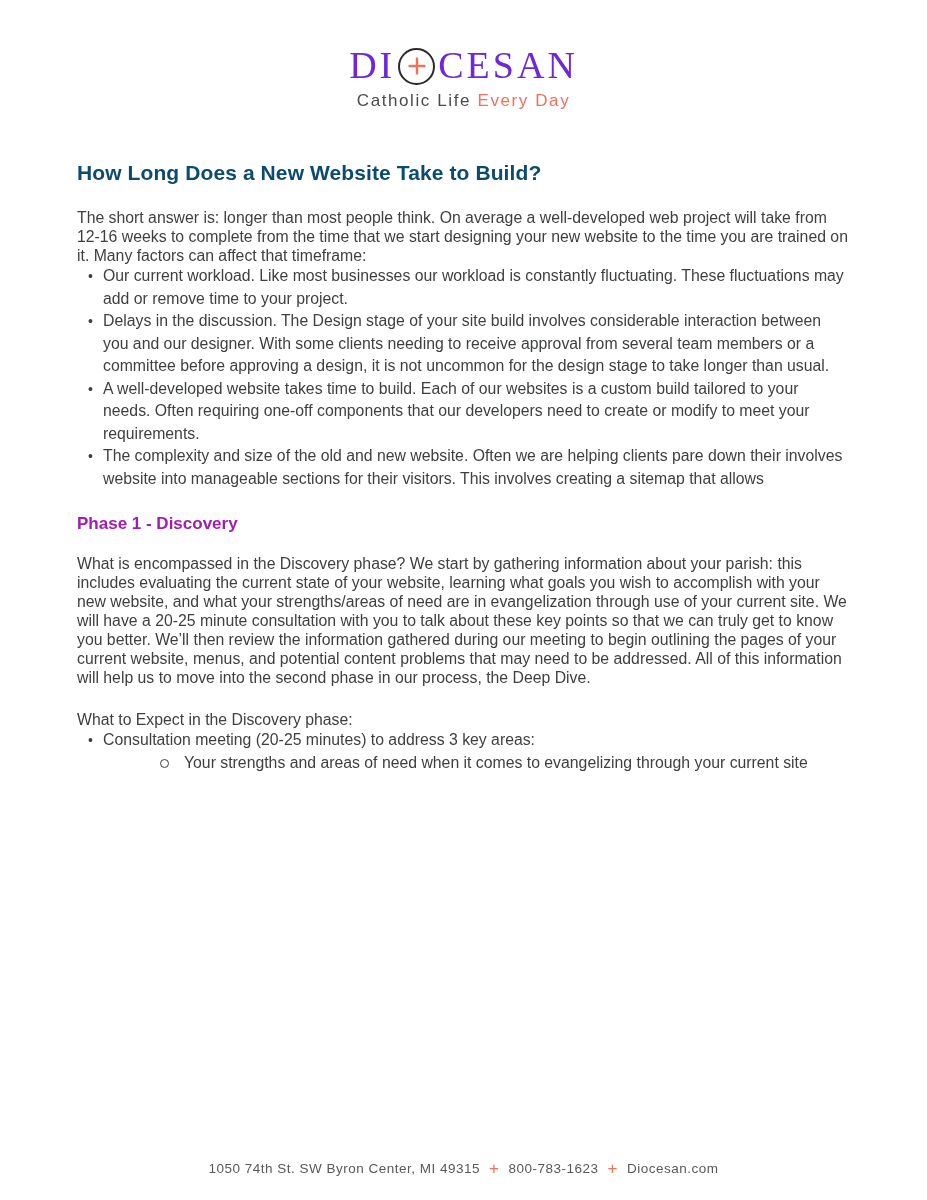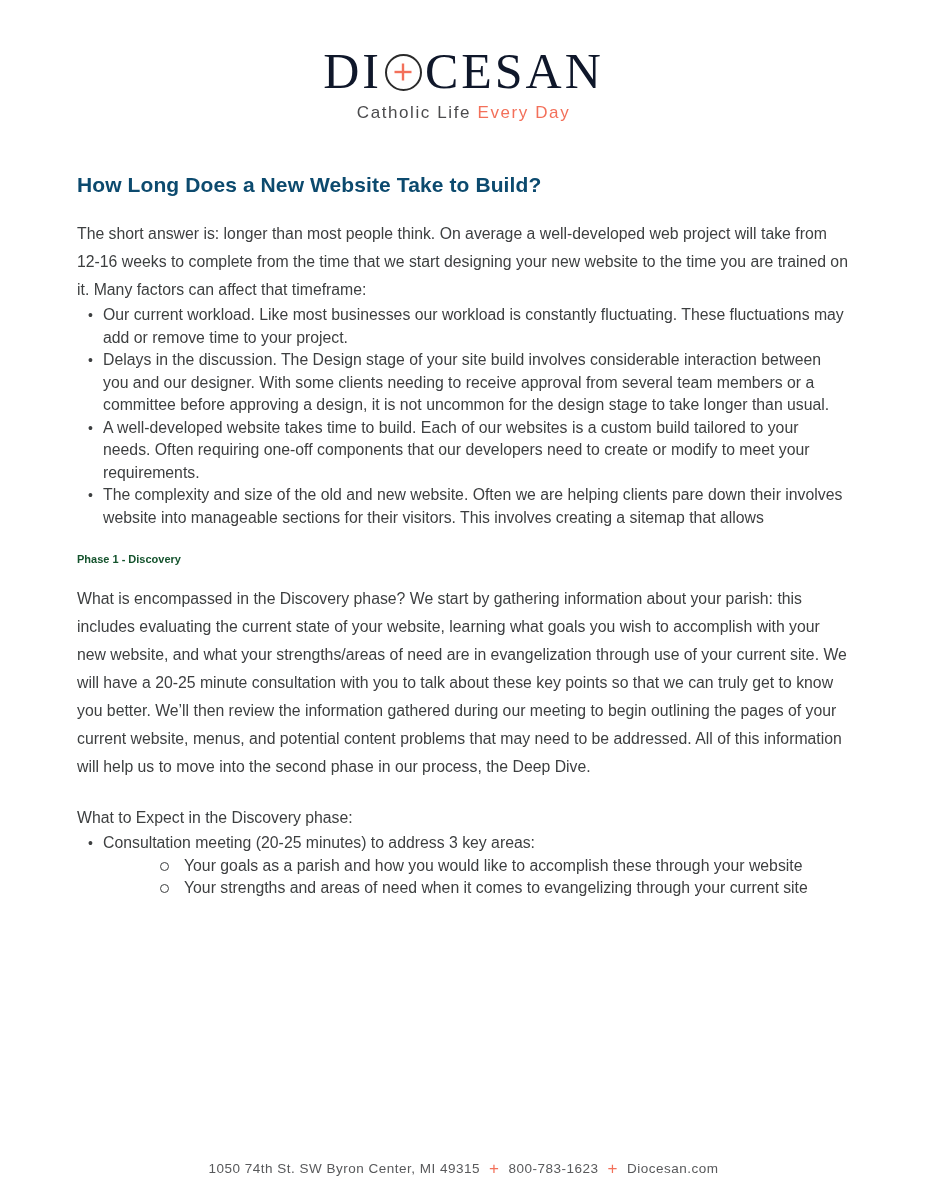--- a/index.html
+++ b/index.html
@@ -17,23 +17,23 @@
     height: 1200px;
     padding: 46px 77px 0 77px;
     display: flex;
     flex-direction: column;
   }
 
   
   .logo-block { text-align: center; }
   .brand {
     font-family: "Liberation Serif", "DejaVu Serif", serif;
-    font-size: 50px;
+    font-size: 38px;
     font-weight: 400;
-    color: #0f172a;
+    color: #6d28d9;
     letter-spacing: 3px;
     line-height: 1;
     display: inline-flex;
     align-items: center;
     justify-content: center;
   }
   .circle-plus {
     display: inline-flex;
     align-items: center;
     justify-content: center;
@@ -62,27 +62,27 @@
     letter-spacing: 0.1px;
   }
   h2.section-title {
     margin-top: 30px;
     font-size: 21px;
     font-weight: 700;
     color: #1c1c1c;
   }
   h3.sub-title {
     margin-top: 24px;
-    font-size: 11px;
+    font-size: 17px;
     font-weight: 700;
-    color: #14532d;
+    color: #a21caf;
   }
   p.body-text {
     font-size: 15.8px;
-    line-height: 28px;
+    line-height: 19px;
     color: #3d3f40;
   }
   .mt-para { margin-top: 23px; }
   .mt-small { margin-top: 20px; }
 
   
   .bullet-list { list-style: none; }
   .bullet-item {
     display: flex;
     font-size: 15.8px;
@@ -187,24 +187,20 @@
   <p class="body-text mt-para">What to Expect in the Discovery phase:</p>
   <ul class="bullet-list">
     <li class="bullet-item">
       <span class="marker">•</span>
       <span class="li-text">Consultation meeting (20-25 minutes) to address 3 key areas:</span>
     </li>
   </ul>
   <ul class="sub-list">
     <li class="sub-item">
       <span class="o-marker"></span>
-      <span class="li-text">Your goals as a parish and how you would like to accomplish these through your website</span>
-    </li>
-    <li class="sub-item">
-      <span class="o-marker"></span>
       <span class="li-text">Your strengths and areas of need when it comes to evangelizing through your current site</span>
     </li>
   </ul>
 
   <div class="footer">
     <span>1050 74th St. SW Byron Center, MI 49315</span><span class="plus-sep">+</span><span>800-783-1623</span><span class="plus-sep">+</span><span>Diocesan.com</span>
   </div>
 
 </div>
 

